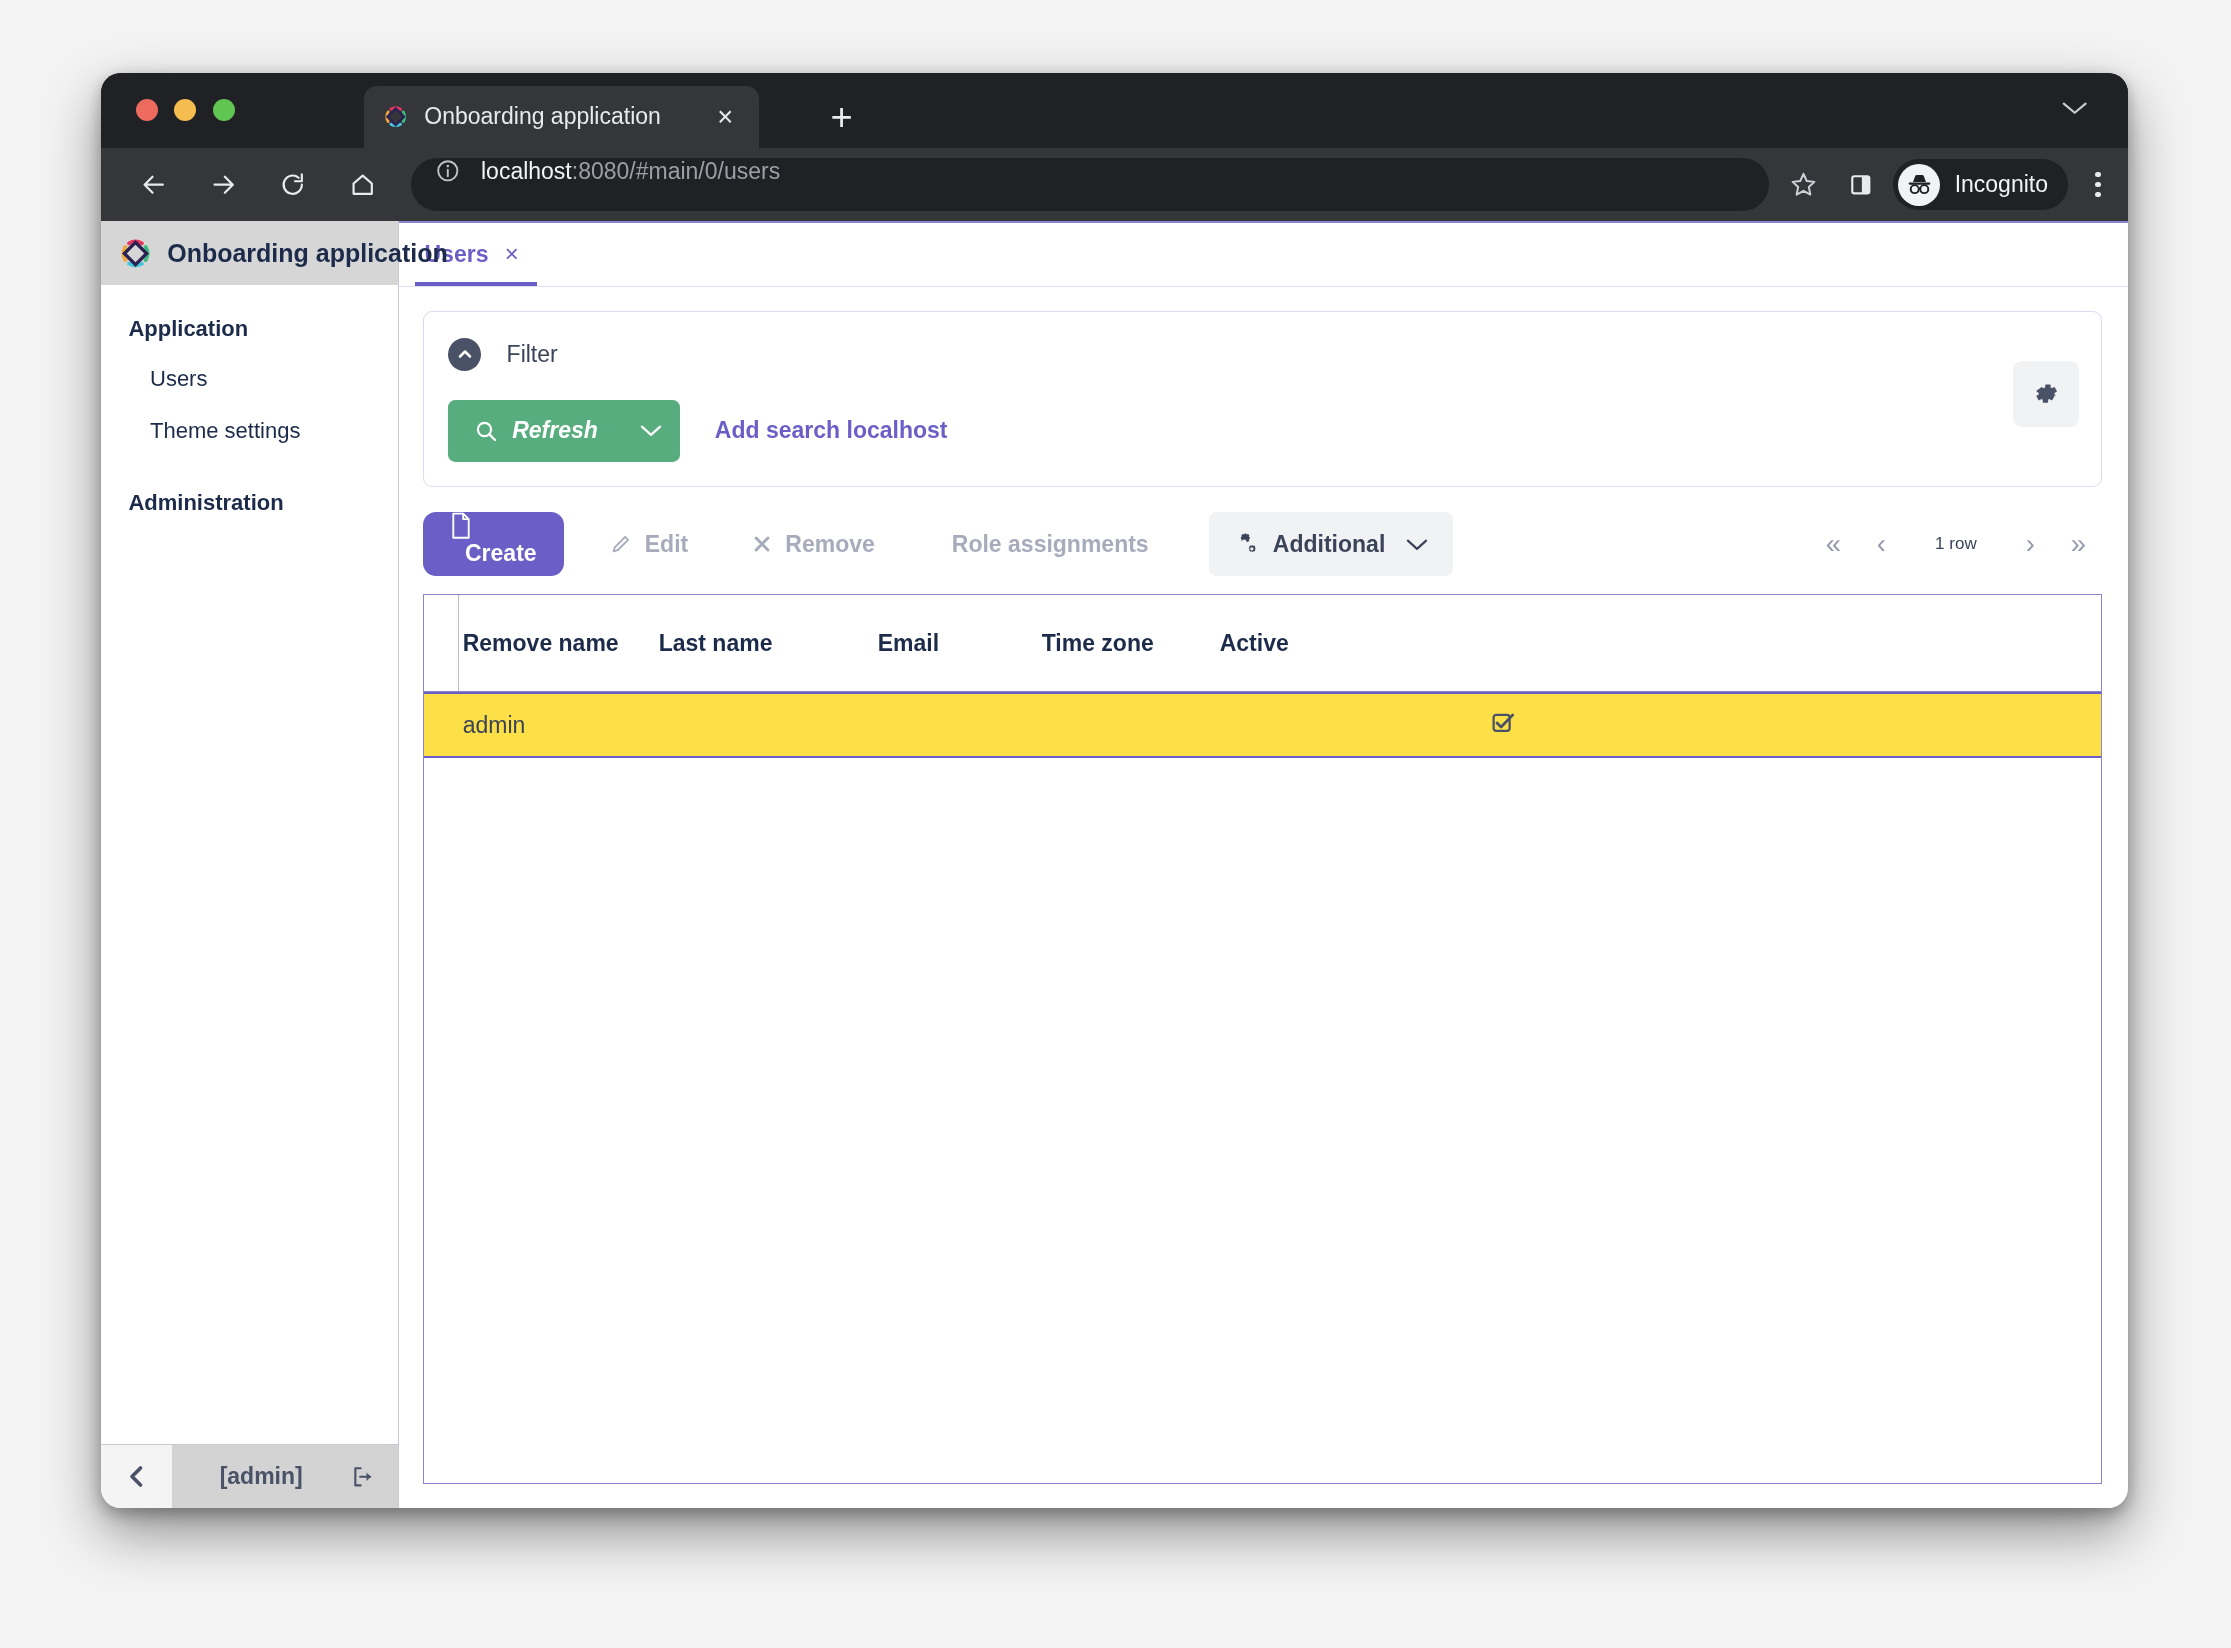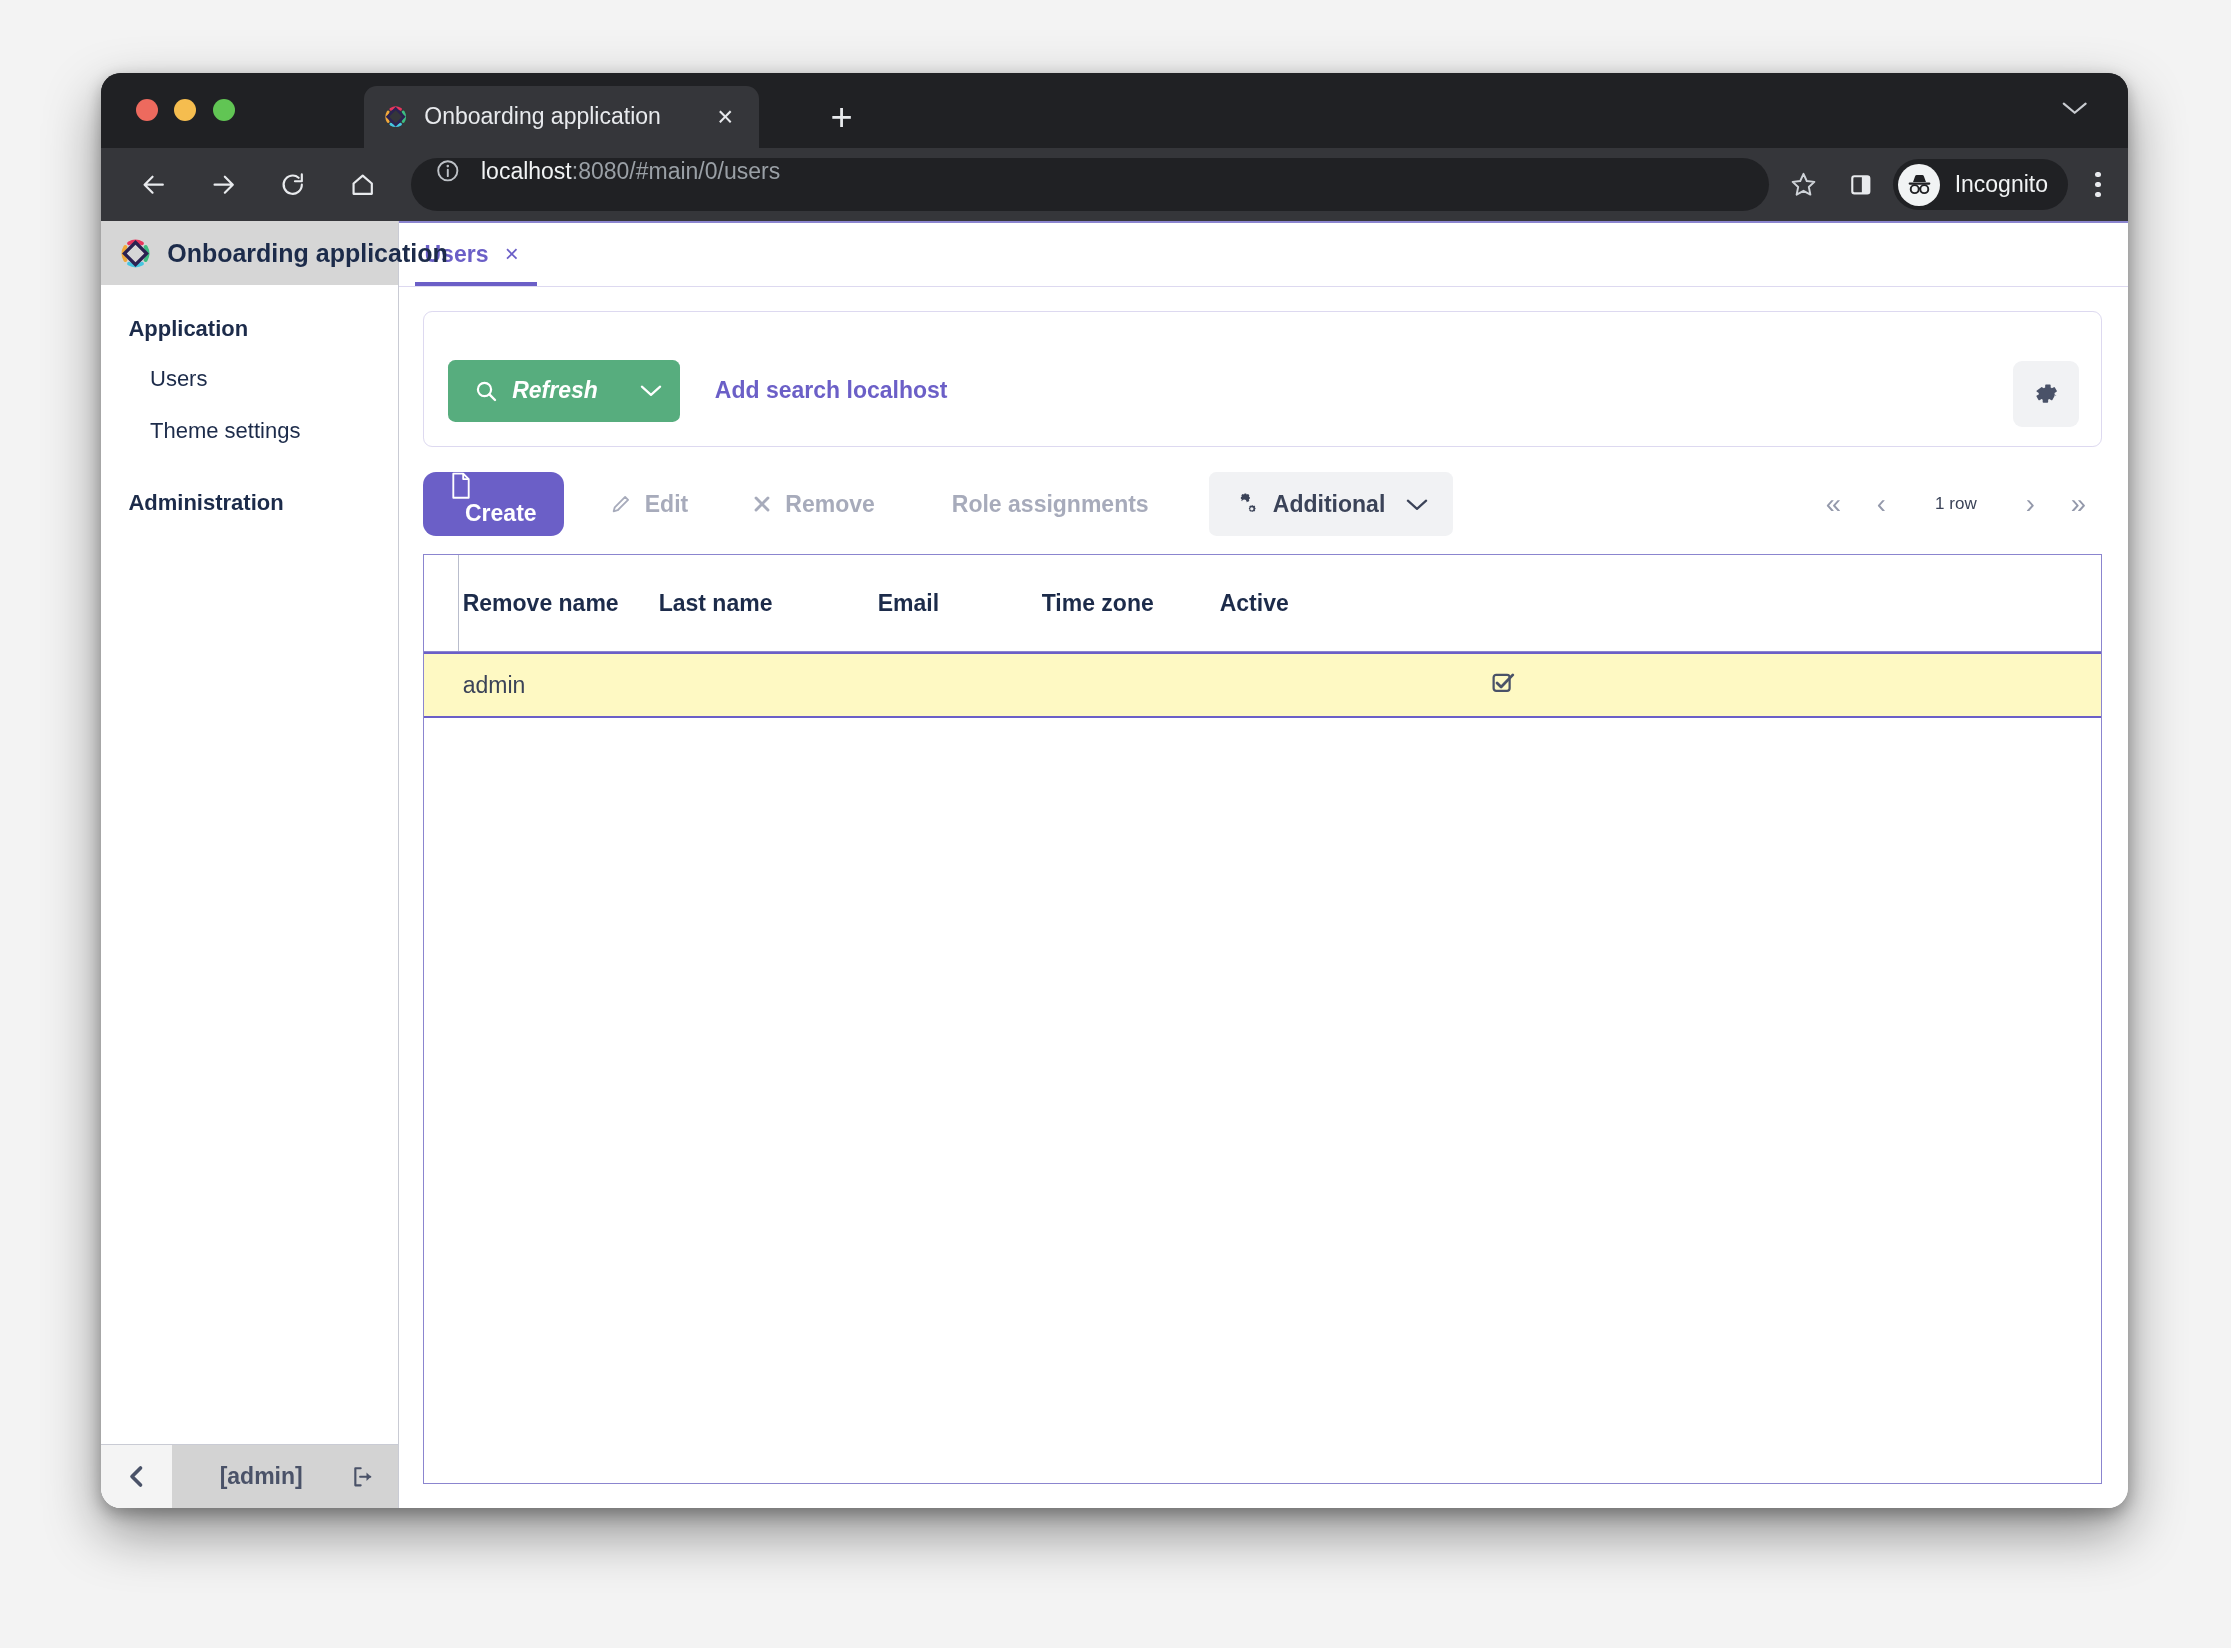--- a/index.html
+++ b/index.html
@@ -404,21 +404,21 @@
   .col-timezone { flex: 0 0 178px; }
   .col-active   { flex: 1 1 auto; }
 
   #table-body { flex: 1 1 auto; position: relative; }
   .data-row {
     display: flex;
     height: 66px;
     align-items: center;
     border-top: 2.7px solid #6b5fc7;
     border-bottom: 2.7px solid #6b5fc7;
-    background: #fef9c3;
+    background: #fde047;
   }
   .data-row .cell {
     display: flex; align-items: center;
     font-size: 23px;
     color: #3b4358;
   }
   .data-row .cell.first-pad { flex: 0 0 35px; }
   .data-row .cell-username { flex: 0 0 274px; padding-left: 3.7px; }
   .data-row .cell-active { flex: 1 1 auto; }
   .data-row .cell-active svg { width: 25.6px; height: 25.6px; color: #4a5268; }
@@ -573,20 +573,28 @@
       <div id="tab-bar">
         <div id="tab-users">
           <span class="t-label">Users</span>
           <span class="t-close">×</span>
         </div>
       </div>
 
       <div id="content-body">
 
         <div id="filter-panel">
+          <div id="filter-head">
+            <span id="filter-toggle-icon">
+              <svg width="20" height="20" viewBox="0 0 24 24">
+                  <path d="M6 15 L12 9 L18 15" fill="none" stroke="#ffffff" stroke-width="3" stroke-linecap="round" stroke-linejoin="round"></path>
+                </svg>
+            </span>
+            <span class="filter-label">Filter</span>
+          </div>
 
           <div id="filter-actions">
             <div id="refresh-button">
               <span class="rb-main">
                 <svg viewBox="0 0 24 24">
                     <circle cx="10.5" cy="10.5" r="6.6" fill="none" stroke="#ffffff" stroke-width="2.2"></circle>
                     <path d="M15.4 15.4 L21 21" stroke="#ffffff" stroke-width="2.4" stroke-linecap="round"></path>
                   </svg>
                 <span class="rb-label">Refresh</span>
               </span>

